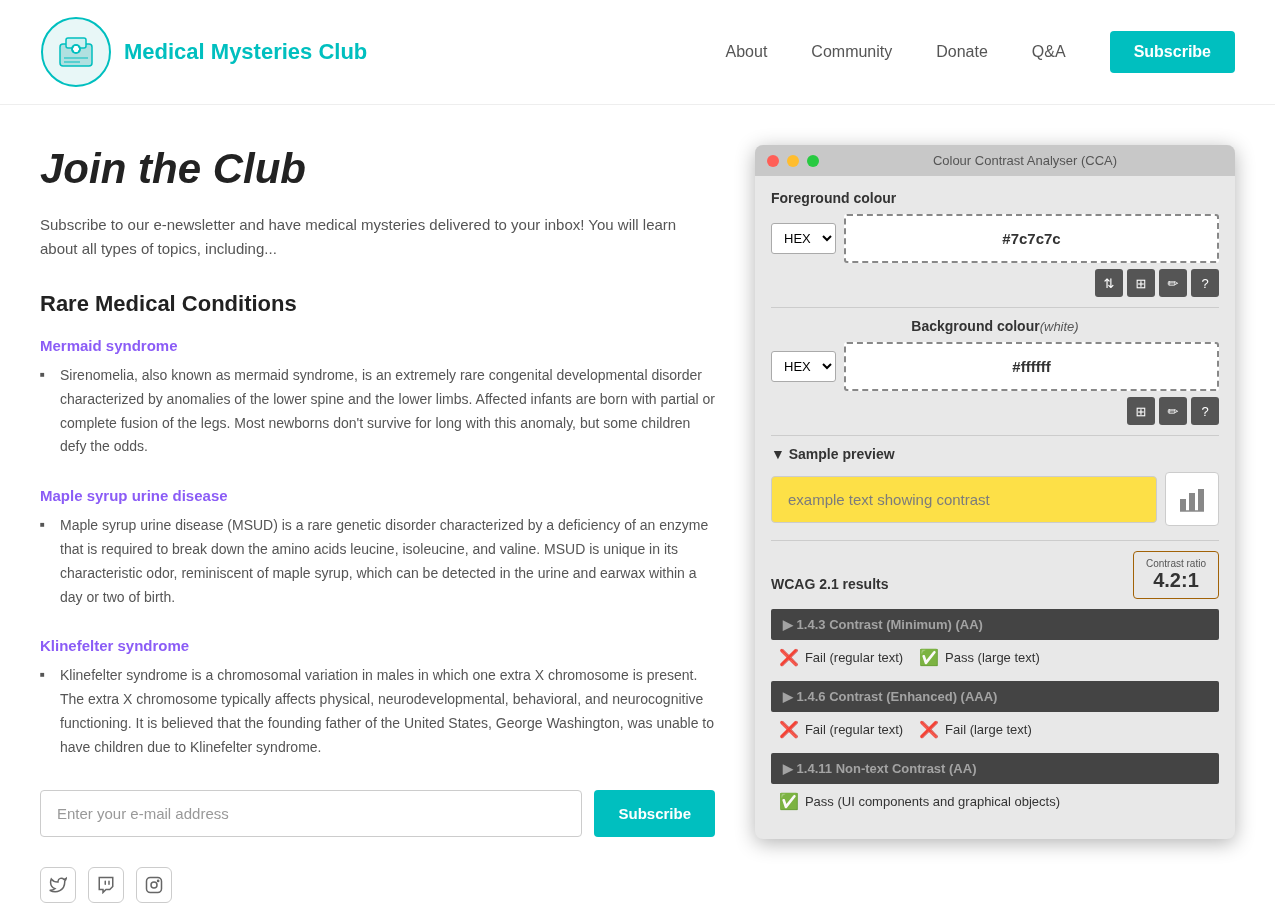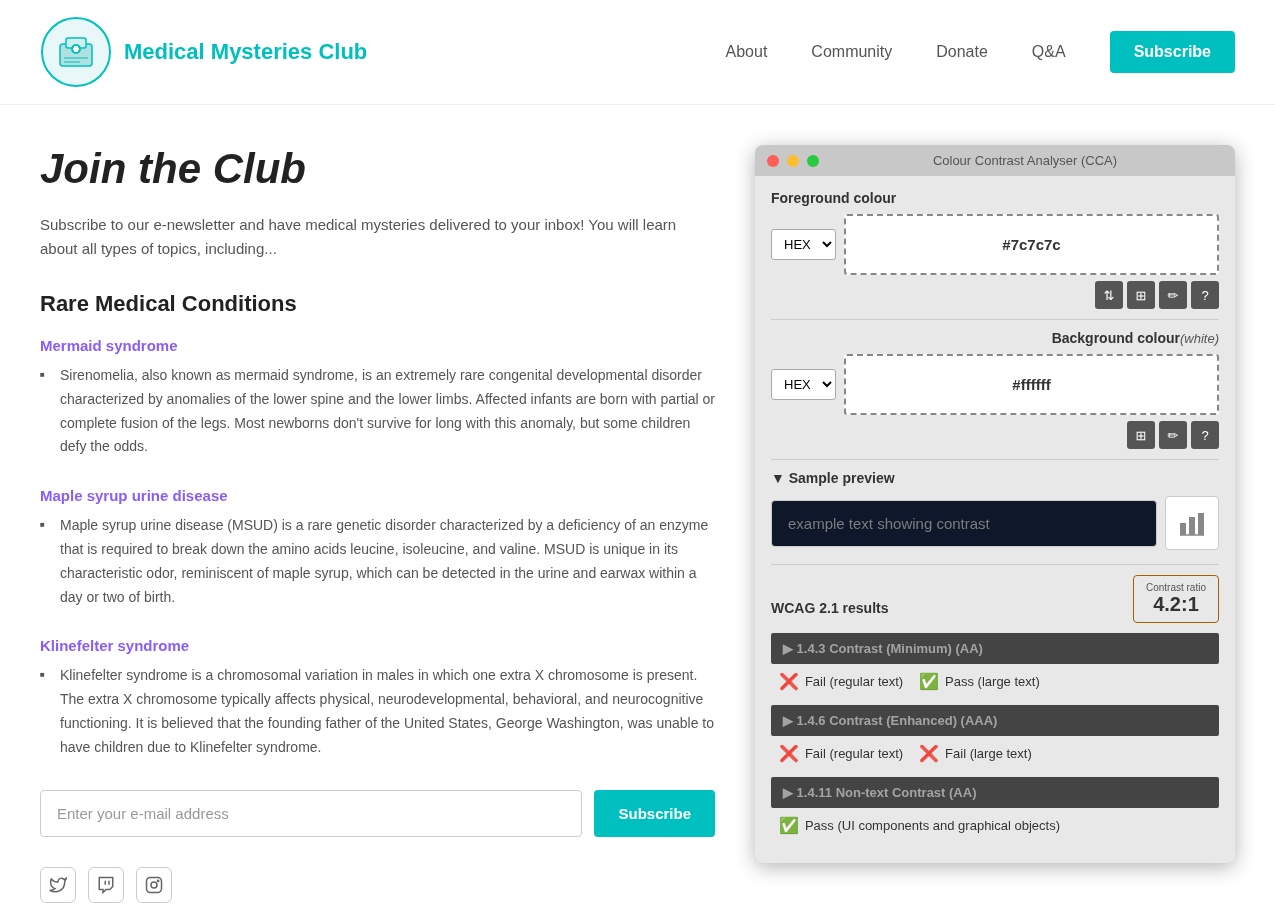--- a/index.html
+++ b/index.html
@@ -44,32 +44,32 @@
     .titlebar-dot { width: 12px; height: 12px; border-radius: 50%; }
     .dot-red { background: #ff5f57; }
     .dot-yellow { background: #ffbd2e; }
     .dot-green { background: #28ca41; }
     .titlebar-title { flex: 1; text-align: center; font-size: 13px; color: #555; font-weight: 500; }
 
     .cca-body { padding: 14px 16px; }
     .cca-section-label { font-size: 14px; font-weight: 700; color: #333; margin-bottom: 8px; }
     .cca-row { display: flex; align-items: center; gap: 8px; margin-bottom: 6px; }
     .hex-select { padding: 6px 8px; border: 1px solid #aaa; border-radius: 3px; font-size: 13px; background: #fff; cursor: pointer; }
-    .hex-input { flex: 1; padding: 20px 10px; border: 2px dashed #888; border-radius: 3px; font-size: 15px; font-weight: 600; text-align: center; background: #fff; color: #333; }
+    .hex-input { flex: 1; padding: 14px 10px; border: 2px dashed #888; border-radius: 3px; font-size: 15px; font-weight: 600; text-align: center; background: #fff; color: #333; }
     .tool-icons { display: flex; gap: 4px; margin-bottom: 10px; justify-content: flex-end; }
     .tool-icon-btn { width: 28px; height: 28px; background: #555; color: #fff; border: none; border-radius: 3px; font-size: 13px; display: flex; align-items: center; justify-content: center; cursor: pointer; }
 
-    .bg-row { display: flex; align-items: center; justify-content: flex-end; margin-bottom: 8px; }
+    .bg-row { display: flex; align-items: center; justify-content: center; margin-bottom: 8px; }
     .bg-label { font-size: 14px; font-weight: 700; color: #333; }
     .bg-white-label { font-size: 13px; color: #555; font-style: italic; }
 
     .sample-preview-label { font-size: 14px; font-weight: 700; color: #333; margin-bottom: 10px; }
     .sample-preview-section { margin-bottom: 14px; }
     .sample-preview-row { display: flex; gap: 8px; align-items: center; }
-    .sample-text-box { flex: 1; padding: 14px 16px; border: 1px solid #ccc; background: #0f172a; border-radius: 4px; font-size: 15px; color: #7c7c7c; }
+    .sample-text-box { flex: 1; padding: 14px 16px; border: 1px solid #ccc; background: #fde047; border-radius: 4px; font-size: 15px; color: #7c7c7c; }
     .chart-icon-box { width: 54px; height: 54px; border: 1px solid #ccc; background: #fff; border-radius: 4px; display: flex; align-items: center; justify-content: center; color: #555; font-size: 22px; cursor: pointer; }
 
     .wcag-header { display: flex; align-items: center; justify-content: space-between; margin-bottom: 10px; }
     .wcag-label { font-size: 14px; font-weight: 700; color: #333; margin-top: 17px; }
     .contrast-ratio-box { border: 1px solid #a16207; border-radius: 4px; padding: 6px 12px; text-align: center; }
     .contrast-ratio-label { font-size: 10px; color: #555; }
     .contrast-ratio-value { font-size: 20px; font-weight: 700; color: #333; }
 
     .wcag-row { margin-bottom: 6px; }
     .wcag-criterion { background: #444; color: #a3a3a3; padding: 8px 12px; border-radius: 2px; font-size: 13px; font-weight: 600; cursor: pointer; display: flex; align-items: center; gap: 8px; margin-bottom: 4px; }

